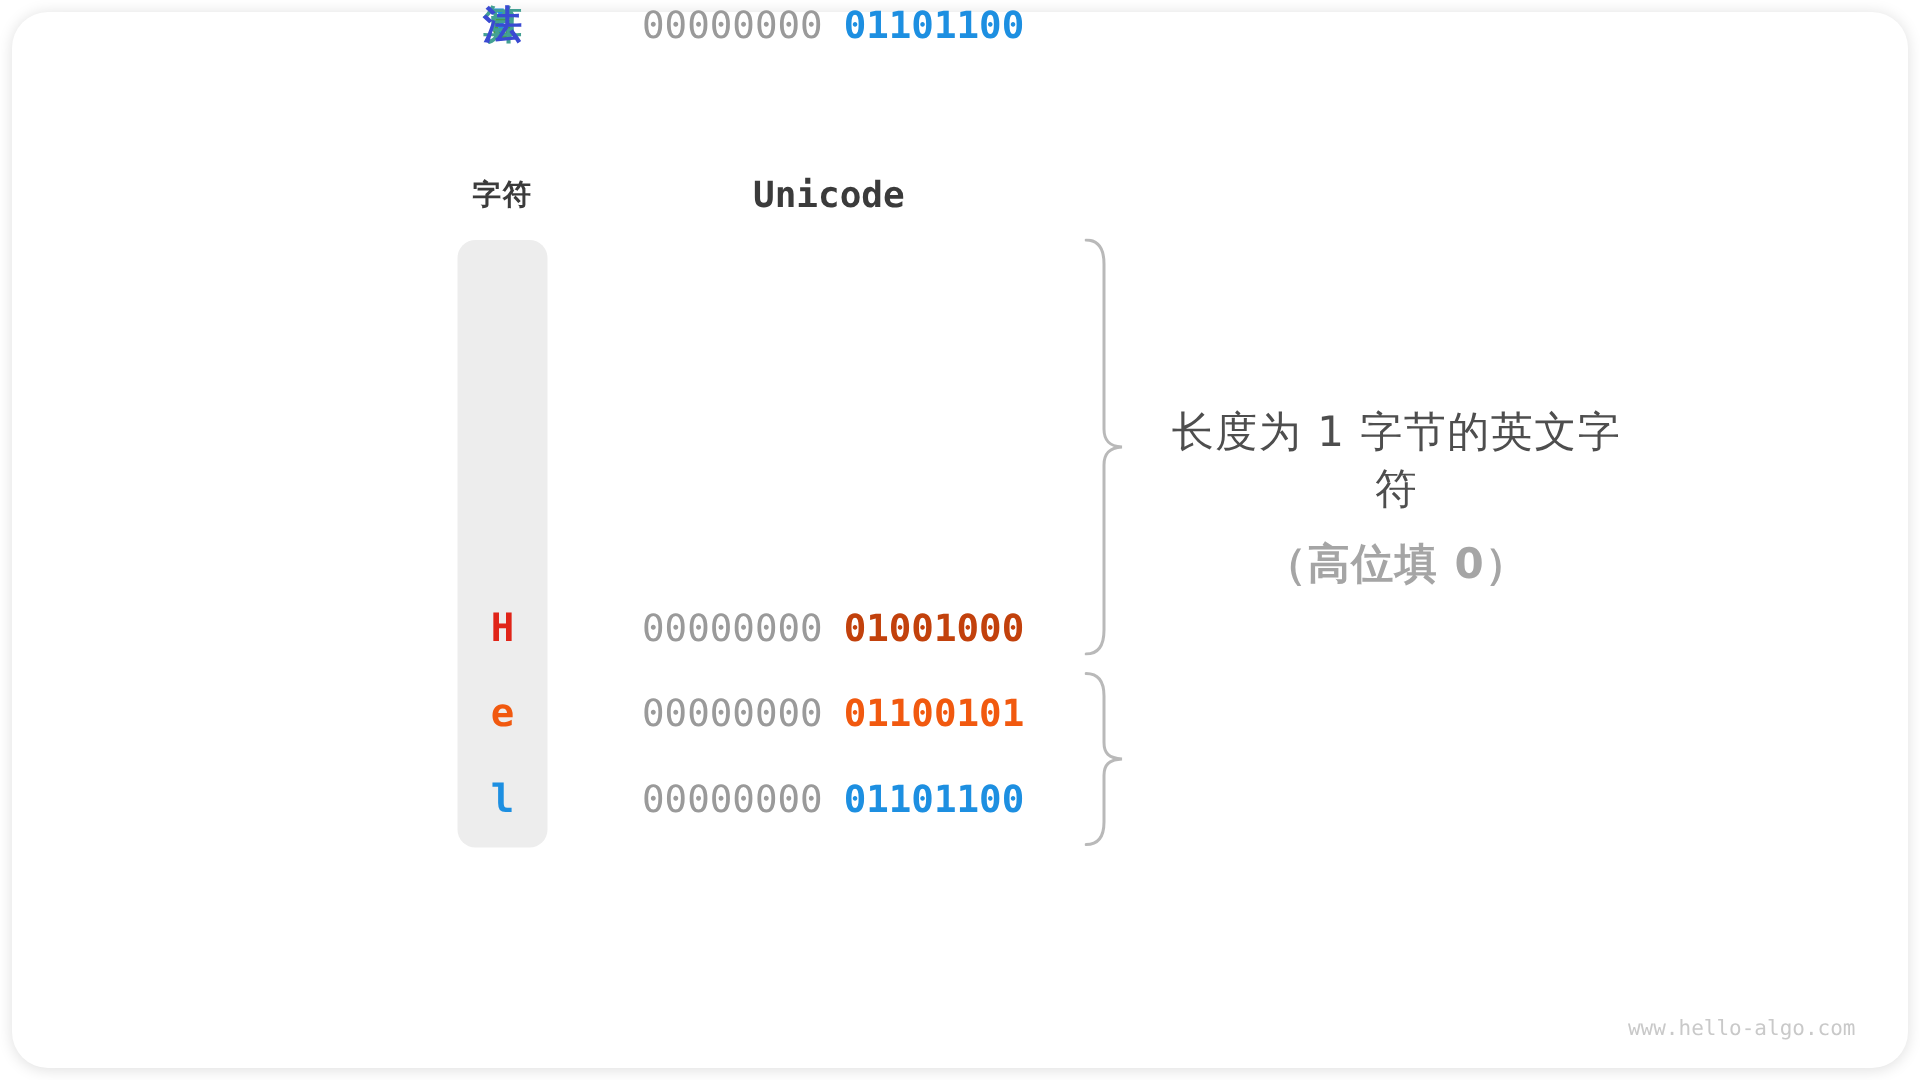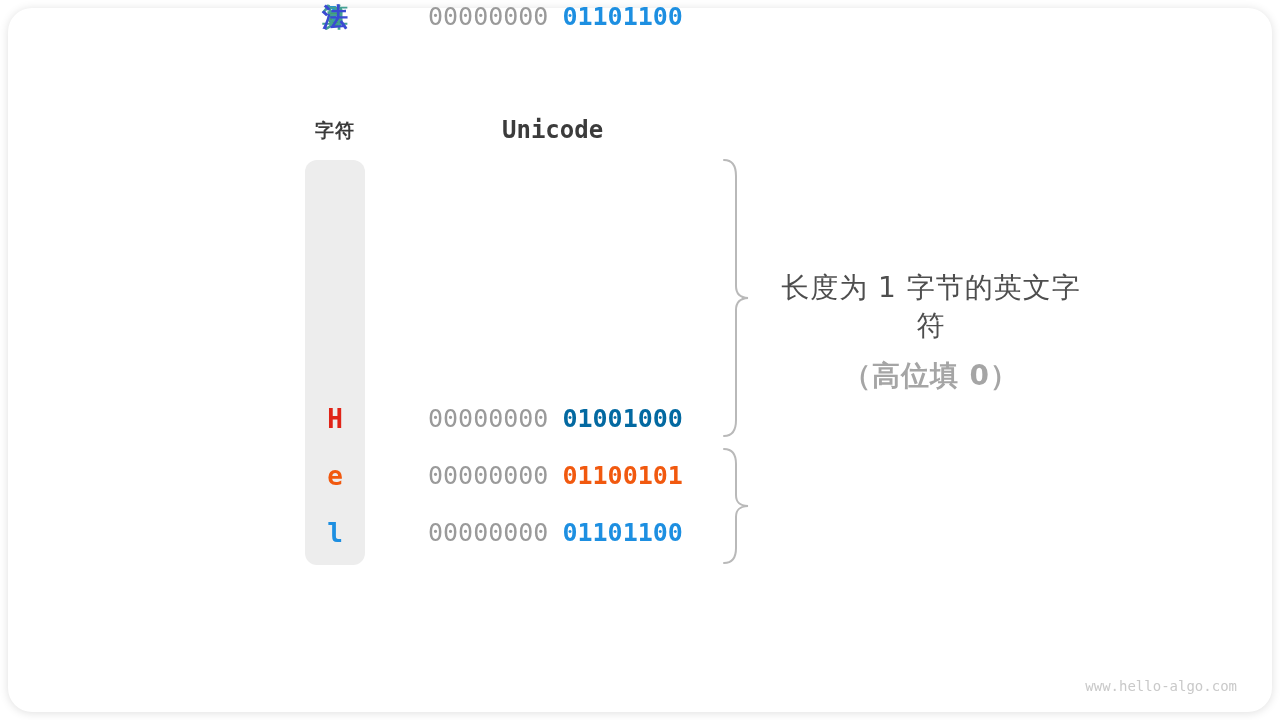--- a/index.html
+++ b/index.html
@@ -135,21 +135,21 @@
 <div id="canvas">
   <div class="card"></div>
 
   <div class="hdr hdr-char">字符</div>
   <div class="hdr hdr-unicode">Unicode</div>
 
   <div class="char-col-bg"></div>
 
   <div class="row">
     <span class="cell-char" style="color: rgb(224, 36, 24);">H</span>
-    <span class="cell-bin"><span class="byte1" style="color: rgb(154, 154, 154);">00000000</span><span class="byte2" style="color: #0369a1;">01001000</span></span>
+    <span class="cell-bin"><span class="byte1" style="color: rgb(154, 154, 154);">00000000</span><span class="byte2" style="color: #c2410c;">01001000</span></span>
   </div>
   <div class="row">
     <span class="cell-char" style="color: rgb(241, 89, 15);">e</span>
     <span class="cell-bin"><span class="byte1" style="color: rgb(154, 154, 154);">00000000</span><span class="byte2" style="color: rgb(241, 89, 15);">01100101</span></span>
   </div>
   <div class="row">
     <span class="cell-char" style="color: rgb(29, 143, 225);">l</span>
     <span class="cell-bin"><span class="byte1" style="color: rgb(154, 154, 154);">00000000</span><span class="byte2" style="color: rgb(29, 143, 225);">01101100</span></span>
   </div>
   <div class="row">

